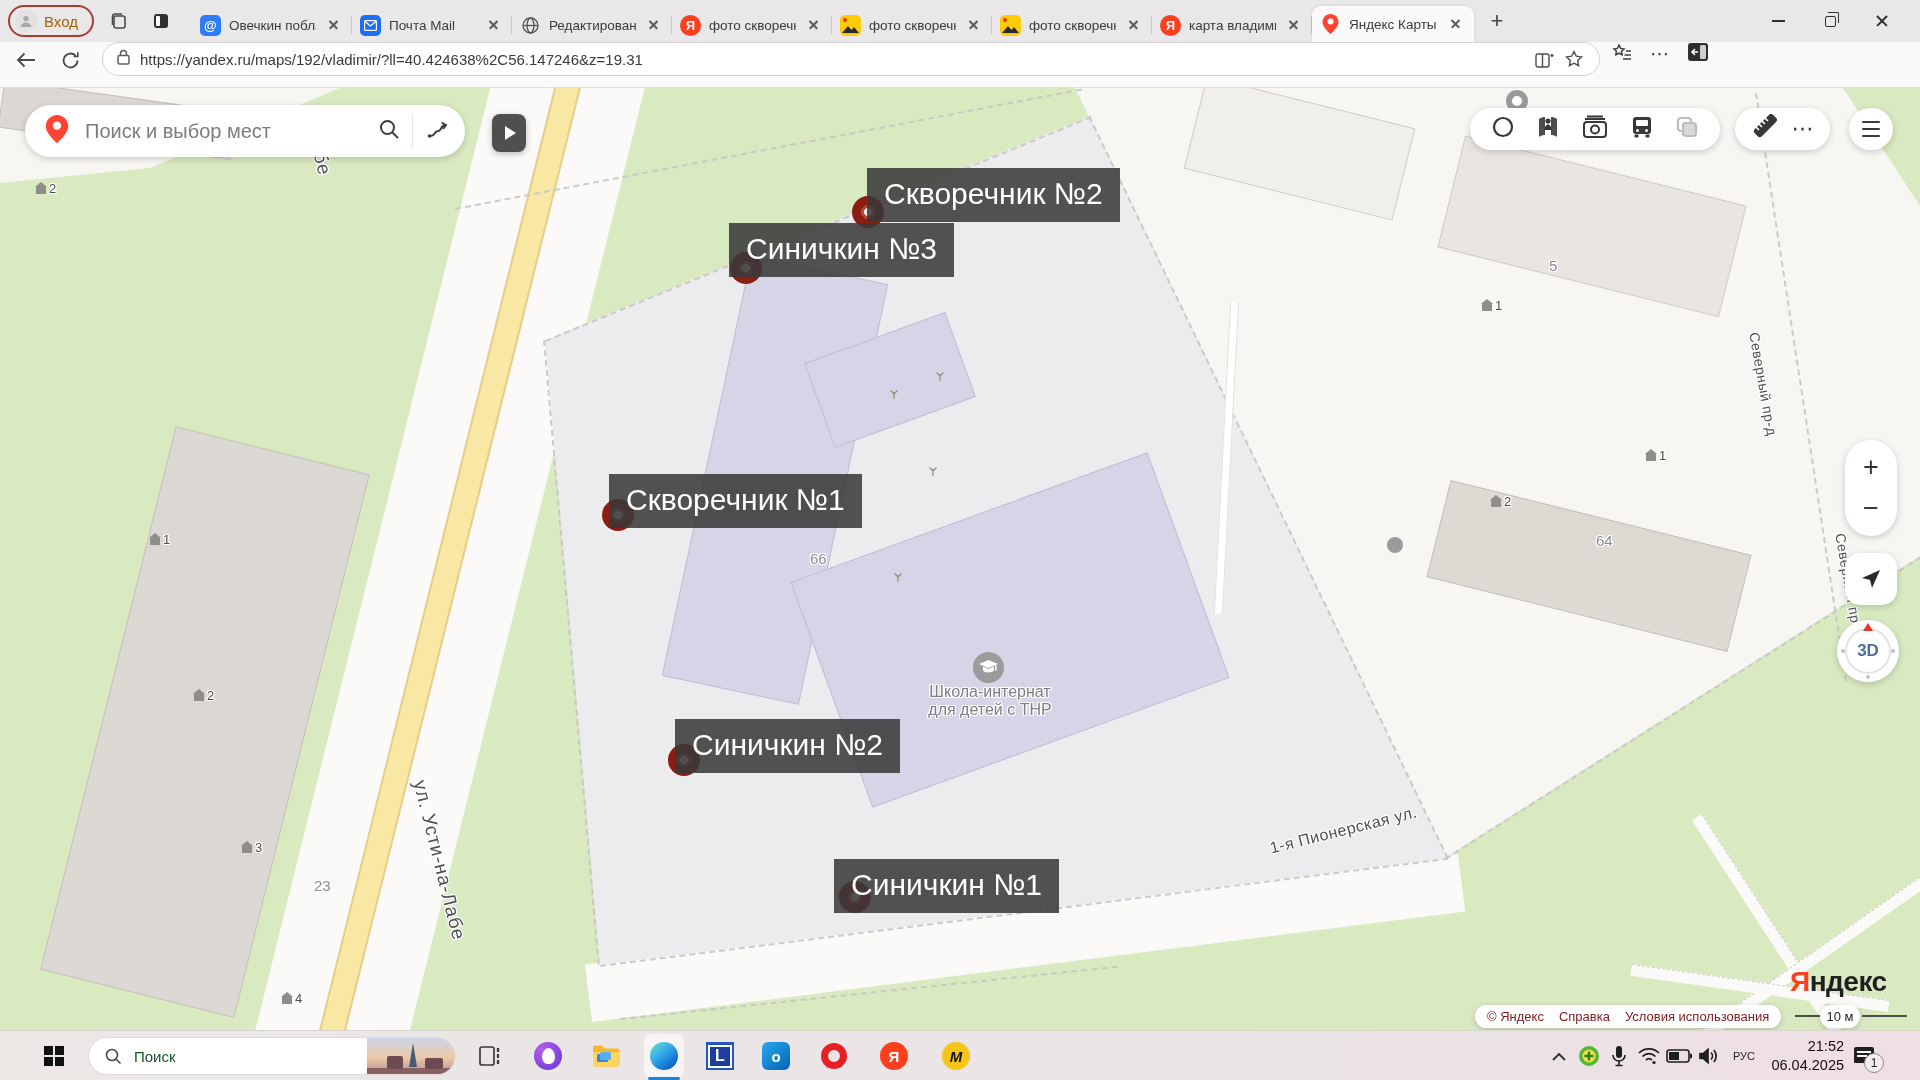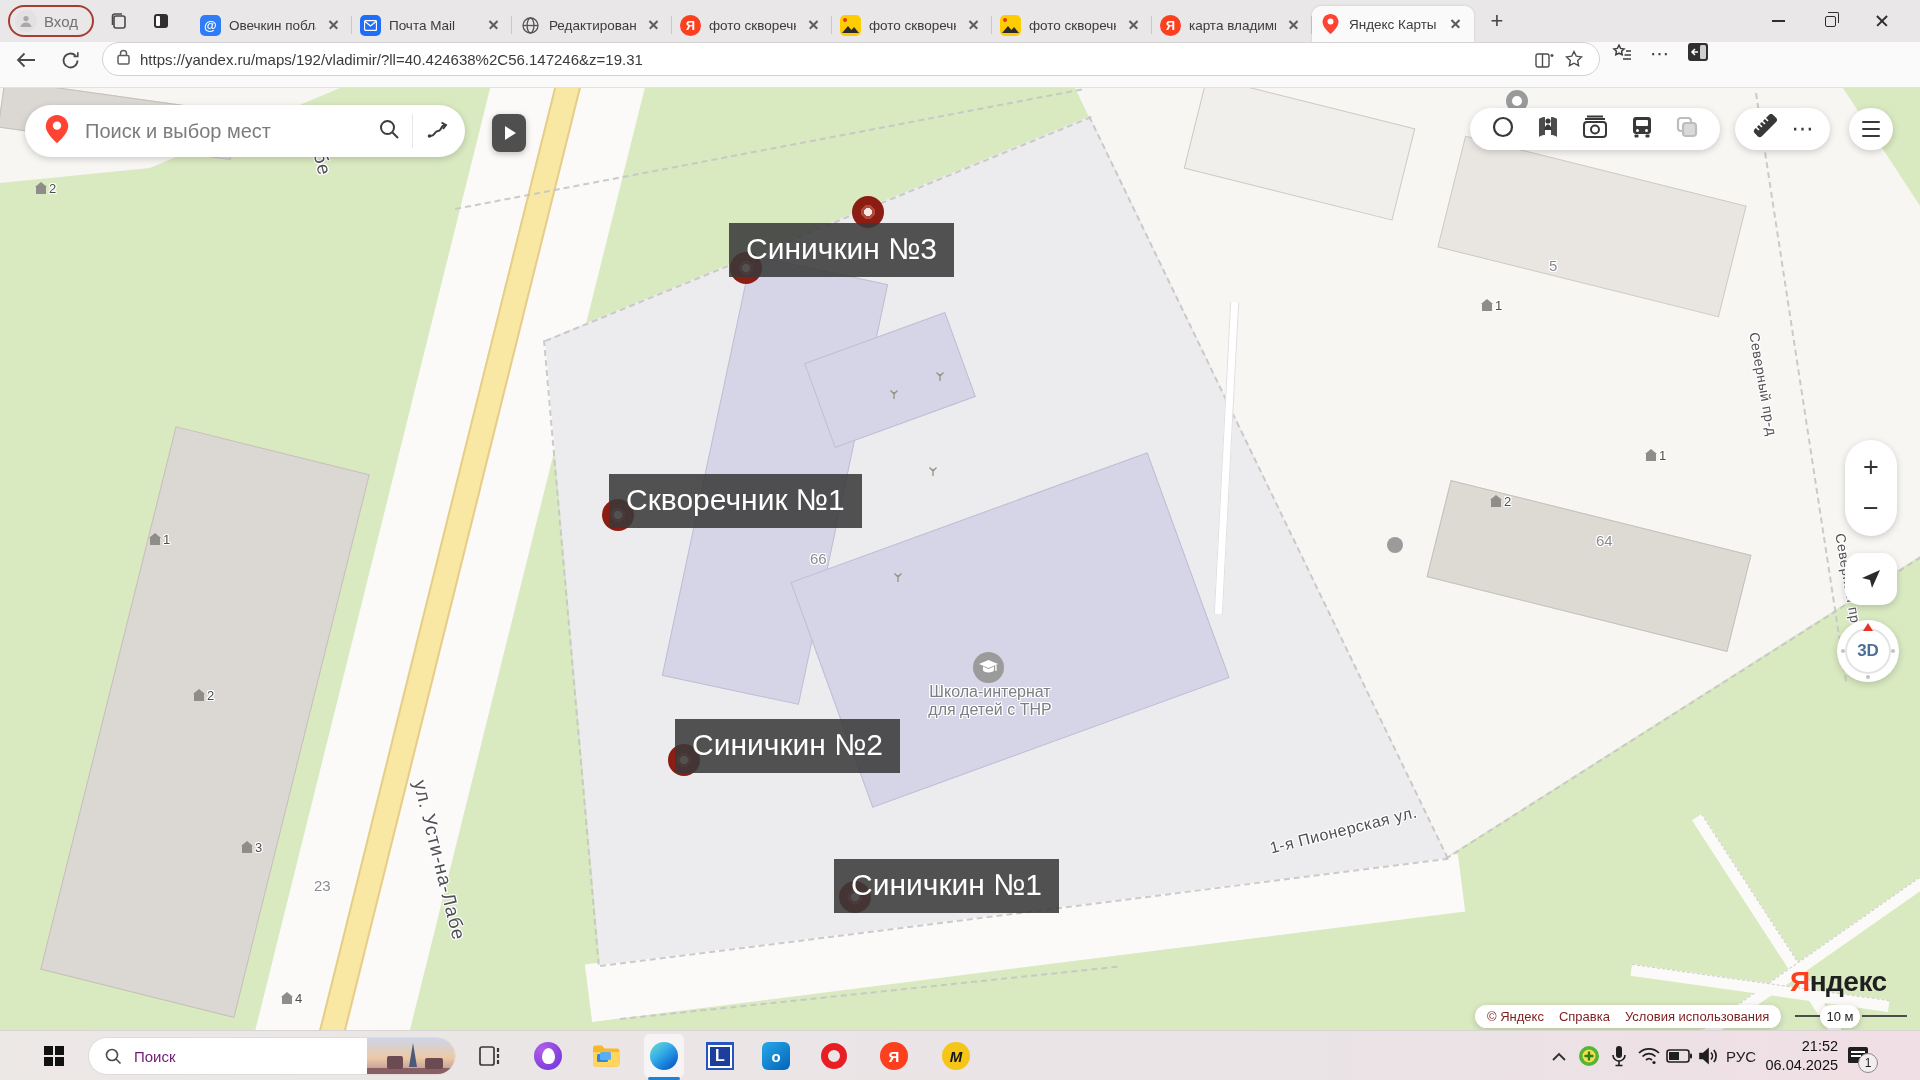--- a/index.html
+++ b/index.html
@@ -3,21 +3,21 @@
 <meta charset="utf-8">
 <style>
   * { margin:0; padding:0; box-sizing:border-box; }
   html,body { width:1920px; height:1080px; overflow:hidden; font-family:"Liberation Sans", sans-serif; }
   .screen { position:relative; width:1920px; height:1080px; background:#e9e7e8; }
 
   
   .tabstrip { position:absolute; left:0; top:0; width:1920px; height:42px; background:#e9e7e8; display:flex; align-items:center; }
   .profile-chip { display:flex; align-items:center; gap:7px; border:2px solid #a63d32; border-radius:18px; height:32px; padding:0 14px 0 5px; margin-left:8px; background:#fff0; }
   .profile-chip .avatar { width:22px; height:22px; border-radius:50%; background:#e3e1e1; display:flex; align-items:center; justify-content:center; }
-  .profile-label { color:#737373; font-size:15px; }
+  .profile-label { color:#a16207; font-size:15px; }
   .chrome-ico { width:34px; height:32px; display:flex; align-items:center; justify-content:center; color:#4a4a4a; margin-left:8px; border-radius:6px; }
   .tabs { display:flex; height:42px; align-items:flex-end; margin-left:14px; }
   .tab { width:160px; height:34px; display:flex; align-items:center; gap:8px; padding:0 8px; position:relative; }
   .tab:not(.active):not(:last-child)::after { content:""; position:absolute; right:0; top:8px; height:18px; width:1px; background:#c9c7c8; }
   .tab.active { background:#fbfafa; border-radius:9px 9px 0 0; height:36px; width:162px; box-shadow:0 0 3px rgba(0,0,0,.12); }
   .tab-title { flex:1; font-size:13.5px; color:#3c3c3c; white-space:nowrap; overflow:hidden; }
   .fav { width:21px; height:21px; border-radius:5px; display:flex; align-items:center; justify-content:center; font-size:13px; font-weight:bold; flex:none; }
   .fav-at { background:#2e7cf6; color:#fff; }
   .fav-mail { background:#1f6ef7; }
   .fav-ya { background:#fc3f1d; color:#fff; border-radius:50%; }
@@ -94,42 +94,42 @@
   .scale-line { position:absolute; top:927px; height:2px; background:#4c4c4c; z-index:10; }
   .scale-pill { left:1820px; top:917px; width:40px; height:23px; border-radius:12px; display:flex; align-items:center; justify-content:center; font-size:13px; color:#222; }
   .ylogo { position:absolute; left:1790px; top:878px; font-size:28px; font-weight:bold; color:#1f1f1f; z-index:10; letter-spacing:-.5px; }
   .ylogo .yred { color:#fc3f1d; }
 
   
   .taskbar { position:absolute; left:0; top:1030px; width:1920px; height:50px; background:linear-gradient(90deg,#ece8e6,#eae3e6 70%,#f0dfe4); border-top:1px solid #d8d4d2; }
   .winlogo { position:absolute; left:44px; top:15px; width:21px; height:21px; display:grid; grid-template-columns:9px 9px; grid-template-rows:9px 9px; gap:2px; }
   .winlogo i { background:#111; }
   .tb-search { position:absolute; left:88px; top:6px; width:368px; height:38px; background:#fff; border:1px solid #dedbdb; border-radius:19px; display:flex; align-items:center; padding-left:16px; overflow:hidden; }
-  .tb-search-text { margin-left:12px; font-size:15px; color:#701a75; flex:1; }
+  .tb-search-text { margin-left:12px; font-size:15px; color:#14532d; flex:1; }
   .tb-img { width:88px; height:38px; background:linear-gradient(180deg,#ccd6ec 0%,#ecc9a6 55%,#b08a90 100%); position:relative; flex:none; }
   .tb-img .spire { position:absolute; left:42px; bottom:8px; width:0; height:0; border-left:4px solid transparent; border-right:4px solid transparent; border-bottom:24px solid #4c5a77; }
   .tb-img .blk1 { position:absolute; left:20px; bottom:6px; width:16px; height:13px; background:#6c4a52; border-radius:2px; }
   .tb-img .blk2 { position:absolute; left:58px; bottom:6px; width:18px; height:11px; background:#6c4a52; border-radius:2px; }
   .tb-img .grd { position:absolute; left:0; bottom:0; width:88px; height:7px; background:#8a5f63; }
   .appico { position:absolute; top:10px; width:30px; height:30px; display:flex; align-items:center; justify-content:center; }
   .edge-hl { position:absolute; left:644px; top:3px; width:40px; height:44px; background:rgba(255,255,255,.55); border-radius:6px; }
   .edge-ind { position:absolute; left:648px; top:46px; width:32px; height:3px; background:#1b83d8; border-radius:2px; }
   .circle-ico { width:28px; height:28px; border-radius:50%; display:flex; align-items:center; justify-content:center; color:#fff; font-weight:bold; font-size:15px; }
   .alice { background:radial-gradient(circle at 30% 25%,#b15ee8,#6a35d9); }
   .alice::after { content:""; width:13px; height:16px; background:#fff; border-radius:50% 50% 50% 50%/60% 60% 40% 40%; }
   .edgeico { background:linear-gradient(140deg,#6ee0c8 0%,#35aee8 40%,#1273d6 75%,#174a9a 100%); }
   .lico { width:28px; height:28px; background:#2455c3; color:#fff; font-weight:bold; font-size:16px; display:flex; align-items:center; justify-content:center; }
   .lico span { border:2px solid #fff; padding:0 5px 1px; background:#1b3f9a; }
   .outlook { background:linear-gradient(140deg,#28a8ea,#0364b8); border-radius:6px; }
   .opera { width:26px; height:26px; border-radius:50%; border:7px solid #e81e25; }
   .yaico { background:#fc3f1d; }
   .metro { background:#f5c518; color:#151515; font-style:italic; }
   .tray { position:absolute; top:0; height:50px; display:flex; align-items:center; color:#1f1f1f; }
   .tray-ico { width:30px; height:50px; display:flex; align-items:center; justify-content:center; }
-  .tray-lang { font-size:15px; margin:0 2px; }
+  .tray-lang { font-size:11px; margin:0 9px; }
   .clockblk { width:80px; text-align:right; font-size:14.5px; line-height:1.3; color:#111; }
   .notif { position:relative; width:40px; height:50px; display:flex; align-items:center; justify-content:center; }
   .badge { position:absolute; right:0px; bottom:8px; width:20px; height:20px; border-radius:50%; border:1px solid #8a8a8a; background:#f3edf0; font-size:12px; display:flex; align-items:center; justify-content:center; color:#222; }
 </style>
 </head>
 <body>
 
 <div class="screen">
 
   <div class="tabstrip">
@@ -391,20 +391,21 @@
     <div class="poi-name halo" style="left:880px;top:595px;">
       <div>Школа-интернат</div>
       <div>для детей с ТНР</div>
     </div>
 
     <div class="pin" style="left:852px;top:108px;"></div>
     <div class="pin" style="left:730px;top:164px;"></div>
     <div class="pin" style="left:602px;top:411px;"></div>
     <div class="pin" style="left:668px;top:656px;"></div>
     <div class="pin" style="left:839px;top:793px;"></div>
+    <div class="maplabel" style="left:867px;top:80px;">Скворечник №2</div>
     <div class="maplabel" style="left:729px;top:135px;">Синичкин №3</div>
     <div class="maplabel" style="left:609px;top:386px;">Скворечник №1</div>
     <div class="maplabel" style="left:675px;top:631px;">Синичкин №2</div>
     <div class="maplabel" style="left:834px;top:771px;">Синичкин №1</div>
 
     <div class="ovl search-pill">
       <span>
         <svg width="24" height="28" viewBox="0 0 16 20">
             <path d="M8 0C3.6 0 0 3.6 0 8c0 5.6 8 12 8 12s8-6.4 8-12c0-4.4-3.6-8-8-8z" fill="#f43"></path>
             <circle cx="8" cy="7.6" r="3" fill="#fff"></circle>

